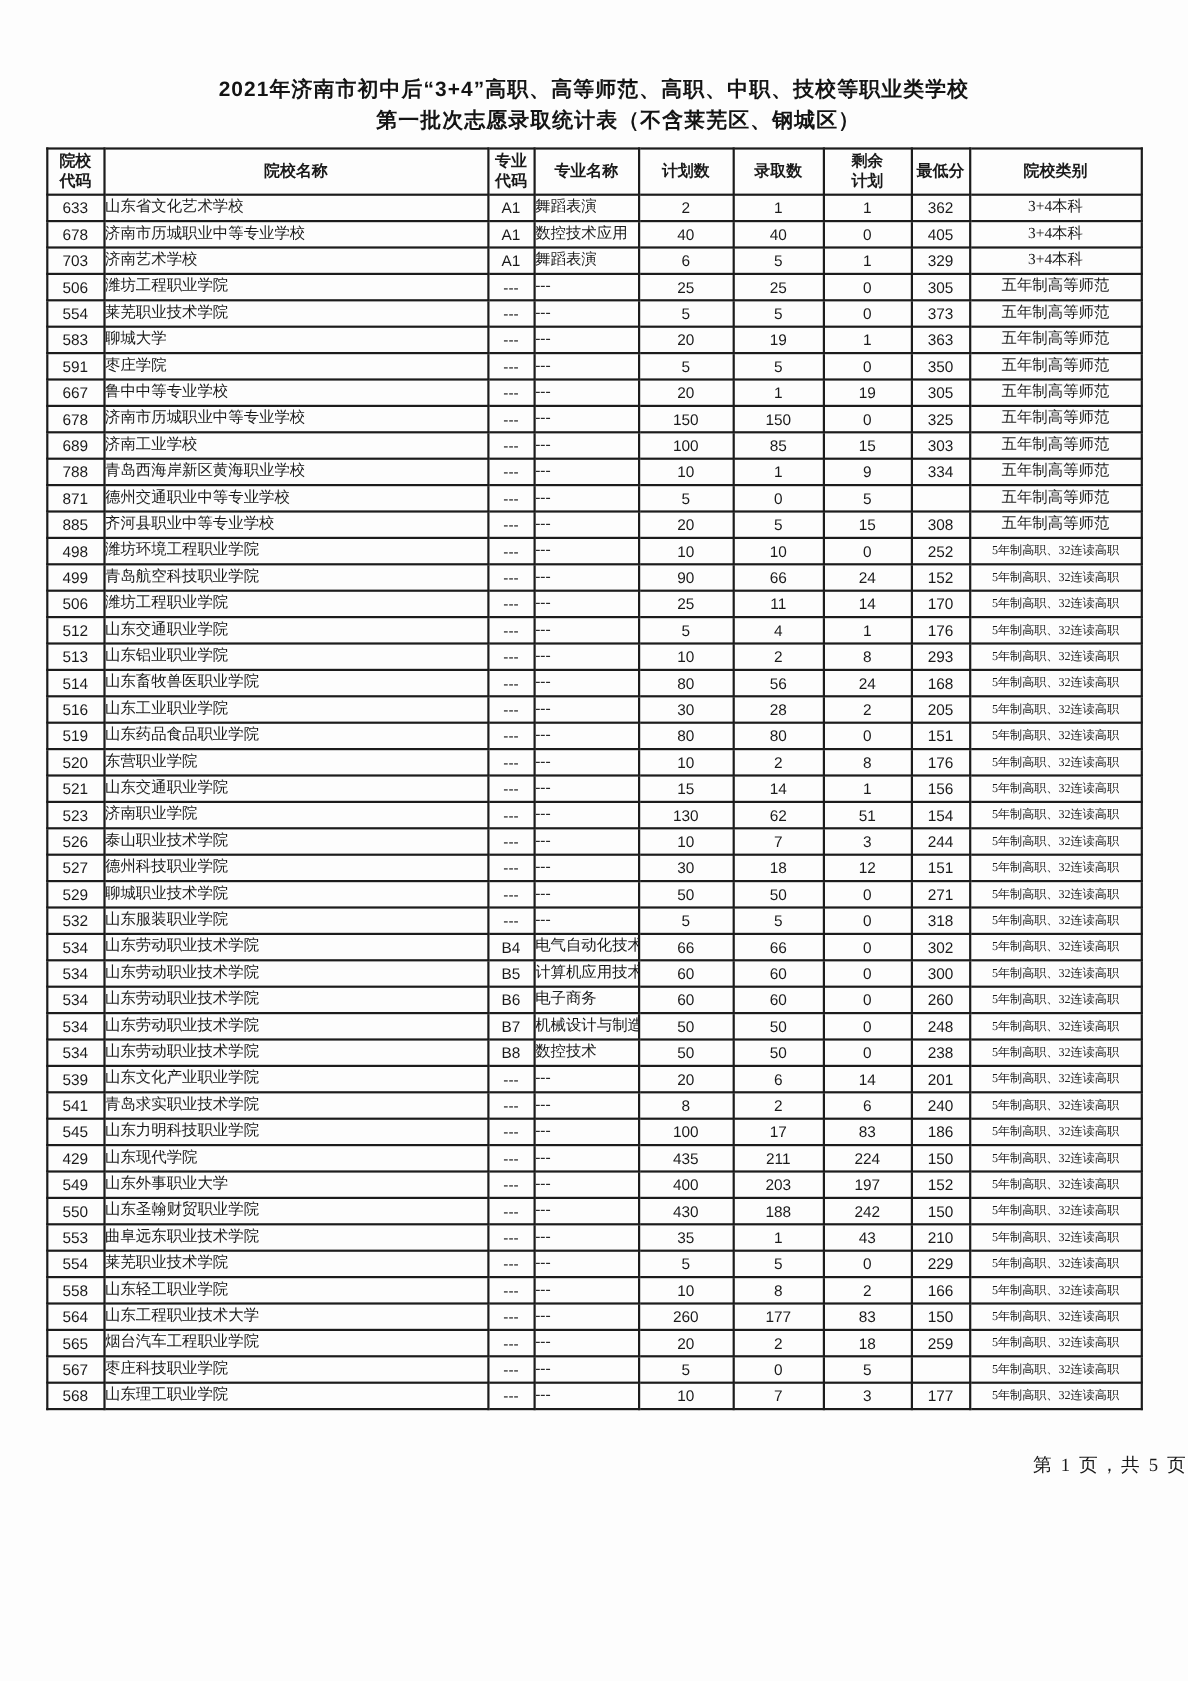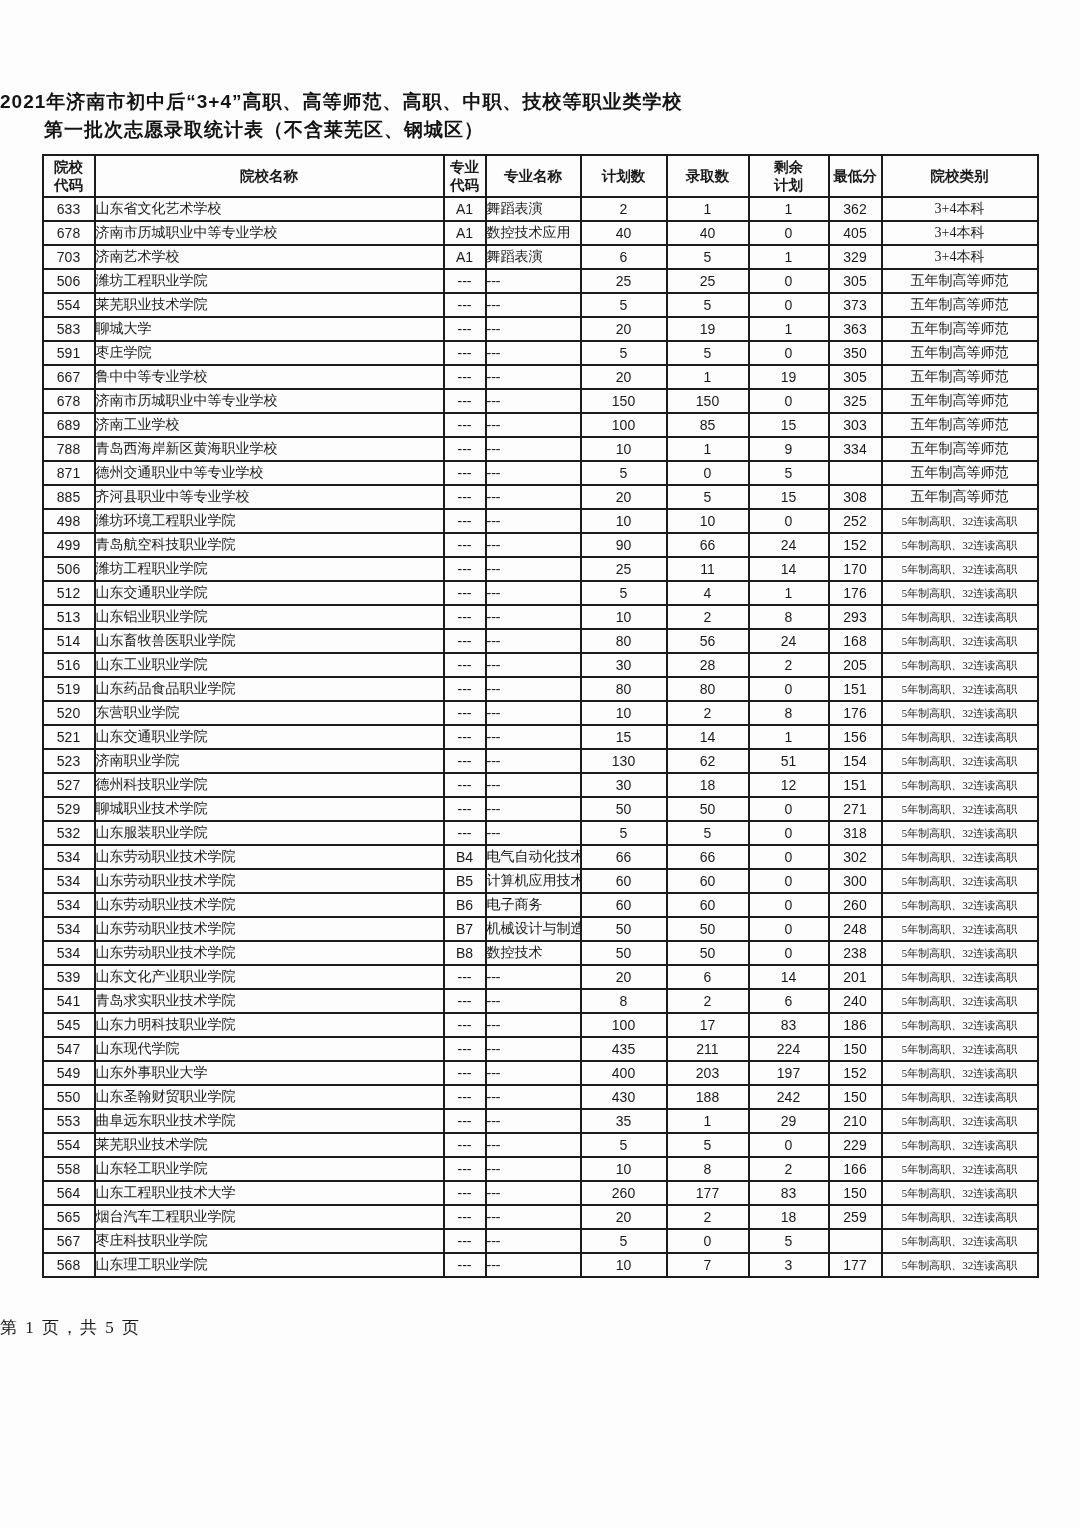--- a/index.html
+++ b/index.html
@@ -11,21 +11,22 @@
   }
   .page {
     position: relative;
     width: 1080px;
     height: 1528px;
     margin: 0 auto;
     background: #fdfdfd;
     overflow: hidden;
   }
   .title-block {
-    padding-top: 88px;
+    padding-top: 68px;
+    text-align: center;
     font-family: "Liberation Sans", "DejaVu Sans", sans-serif;
     font-weight: 700;
     color: #141414;
   }
   .title-line1 {
     font-size: 19px;
     line-height: 28px;
     letter-spacing: 1px;
   }
   .title-line2 {
@@ -70,21 +71,21 @@
     font-size: 14.5px;
   }
   td.c8 { font-size: 13.5px; margin-top: 44px; }
   td.c8.small {
     font-size: 11px;
     letter-spacing: 0;
     border-radius: 11px;
   }
   .page-footer {
     margin-top: 38px;
-    text-align: left;
+    text-align: right;
     font-size: 17px;
     letter-spacing: 2px;
     color: #1a1a1a;
   }
 </style>
 </head>
 <body>
 
 <div class="page">
 
@@ -380,20 +381,31 @@
           <td class="c1">济南职业学院</td>
           <td class="c2">---</td>
           <td class="c3">---</td>
           <td class="c4">130</td>
           <td class="c5">62</td>
           <td class="c6">51</td>
           <td class="c7">154</td>
           <td class="c8 small">5年制高职、32连读高职</td>
         </tr>
         <tr>
+          <td class="c0">526</td>
+          <td class="c1">泰山职业技术学院</td>
+          <td class="c2">---</td>
+          <td class="c3">---</td>
+          <td class="c4">10</td>
+          <td class="c5">7</td>
+          <td class="c6">3</td>
+          <td class="c7">244</td>
+          <td class="c8 small">5年制高职、32连读高职</td>
+        </tr>
+        <tr>
           <td class="c0">527</td>
           <td class="c1">德州科技职业学院</td>
           <td class="c2">---</td>
           <td class="c3">---</td>
           <td class="c4">30</td>
           <td class="c5">18</td>
           <td class="c6">12</td>
           <td class="c7">151</td>
           <td class="c8 small">5年制高职、32连读高职</td>
         </tr>
@@ -501,21 +513,21 @@
           <td class="c1">山东力明科技职业学院</td>
           <td class="c2">---</td>
           <td class="c3">---</td>
           <td class="c4">100</td>
           <td class="c5">17</td>
           <td class="c6">83</td>
           <td class="c7">186</td>
           <td class="c8 small">5年制高职、32连读高职</td>
         </tr>
         <tr>
-          <td class="c0">547</td>
+          <td class="c0">429</td>
           <td class="c1">山东现代学院</td>
           <td class="c2">---</td>
           <td class="c3">---</td>
           <td class="c4">435</td>
           <td class="c5">211</td>
           <td class="c6">224</td>
           <td class="c7">150</td>
           <td class="c8 small">5年制高职、32连读高职</td>
         </tr>
         <tr>
@@ -540,21 +552,21 @@
           <td class="c7">150</td>
           <td class="c8 small">5年制高职、32连读高职</td>
         </tr>
         <tr>
           <td class="c0">553</td>
           <td class="c1">曲阜远东职业技术学院</td>
           <td class="c2">---</td>
           <td class="c3">---</td>
           <td class="c4">35</td>
           <td class="c5">1</td>
-          <td class="c6">29</td>
+          <td class="c6">43</td>
           <td class="c7">210</td>
           <td class="c8 small">5年制高职、32连读高职</td>
         </tr>
         <tr>
           <td class="c0">554</td>
           <td class="c1">莱芜职业技术学院</td>
           <td class="c2">---</td>
           <td class="c3">---</td>
           <td class="c4">5</td>
           <td class="c5">5</td>

